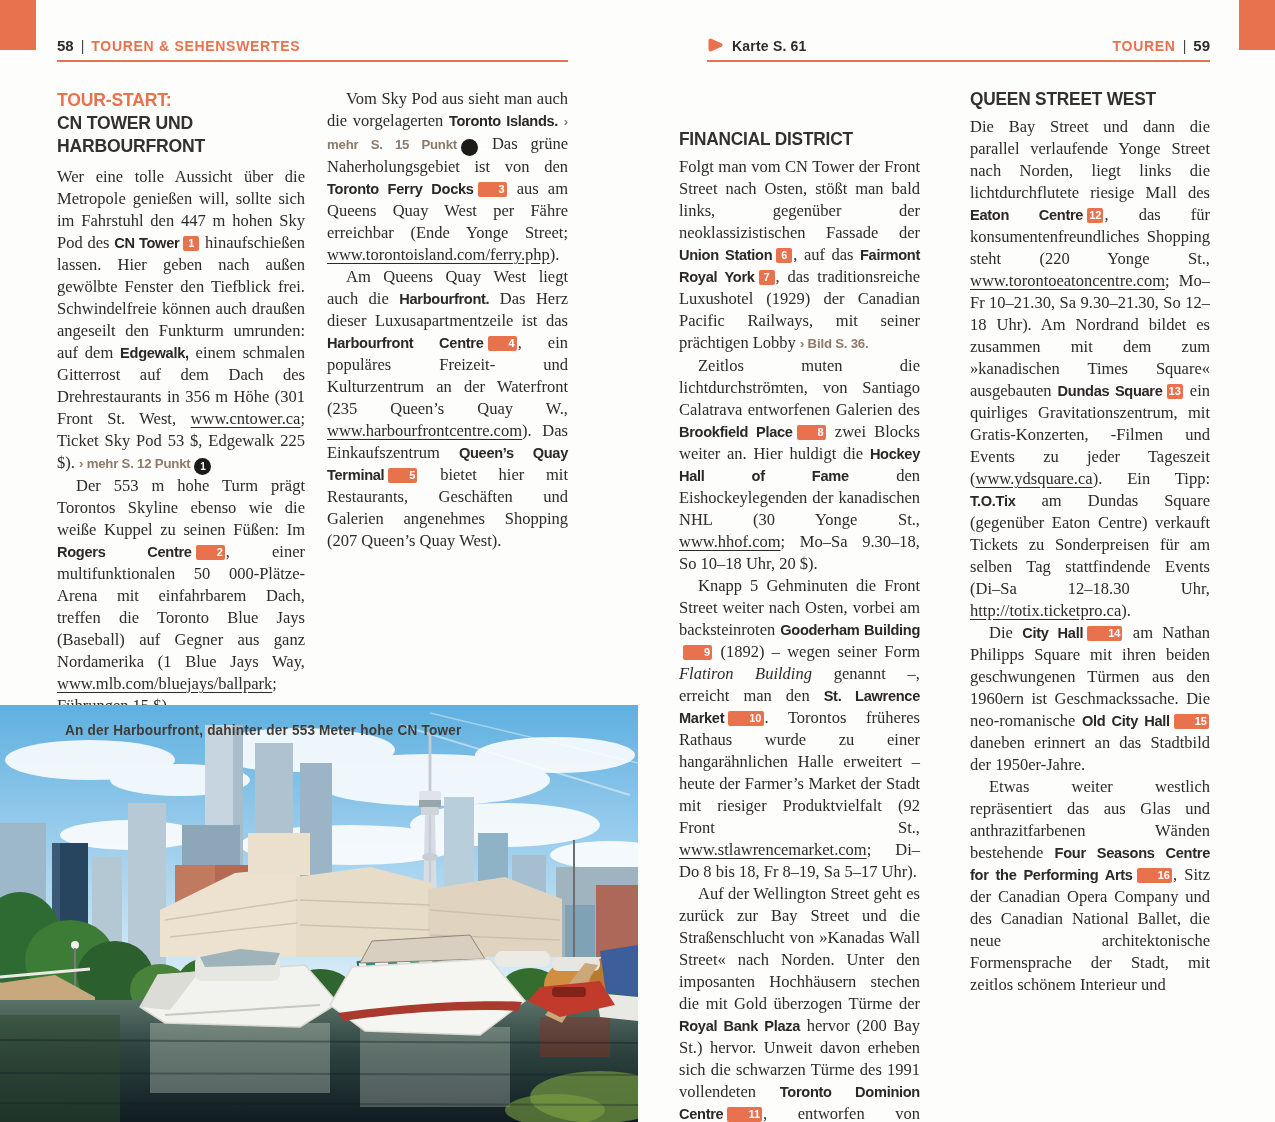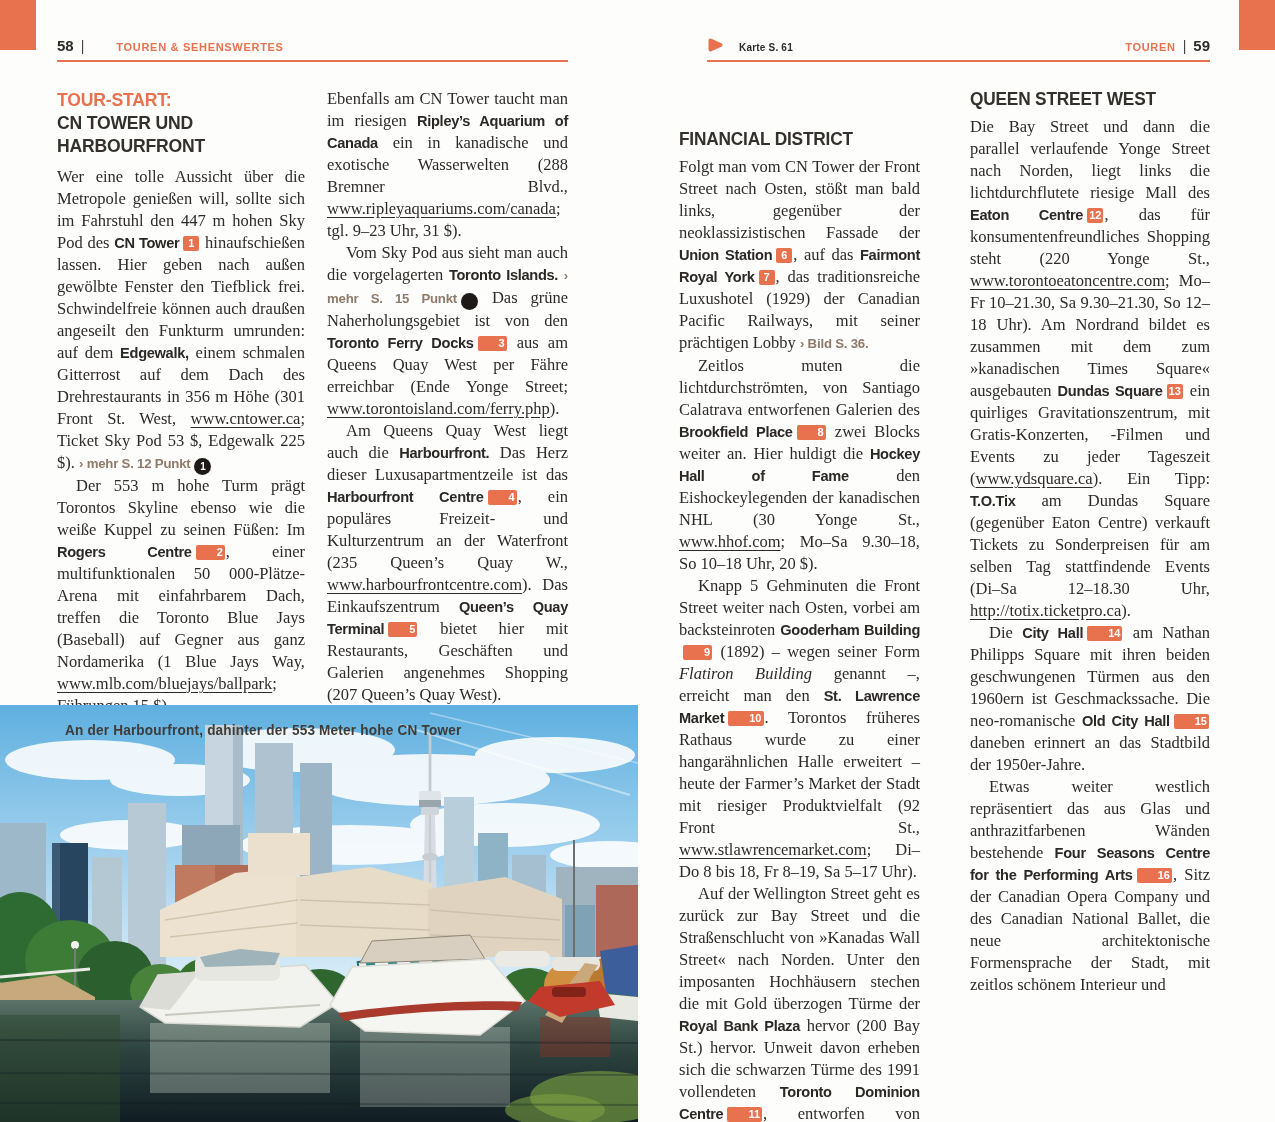--- a/index.html
+++ b/index.html
@@ -12,22 +12,22 @@
   .corner-tab{position:absolute;top:0;width:36px;height:50px;background:var(--accent);}
   .corner-tab.left{left:0;} .corner-tab.right{right:0;}
 
   .pg-header{position:absolute;top:37px;height:22px;display:flex;align-items:baseline;font-family:"Liberation Sans",sans-serif;}
   .pg-header.hl{left:57px;width:511px;}
   .pg-header.hr{left:707px;width:503px;justify-content:space-between;}
   .hrule{position:absolute;top:60px;height:2px;background:var(--accent);}
   .hrule.rl{left:57px;width:511px;} .hrule.rr{left:707px;width:503px;}
   .pnum{font-weight:700;font-size:15px;color:#2f2b29;}
   .hsep{font-weight:400;font-size:14px;color:#4a4542;padding:0 7px;}
-  .htitle{font-weight:700;font-size:11px;color:var(--accent);letter-spacing:.7px;margin-left:25px;}
-  .maplabel{font-weight:700;font-size:10px;color:#2f2b29;letter-spacing:.2px;margin-left:15px;}
+  .htitle{font-weight:700;font-size:14px;color:var(--accent);letter-spacing:.7px;}
+  .maplabel{font-weight:700;font-size:14px;color:#2f2b29;letter-spacing:.2px;margin-left:8px;}
   .hgroup{display:flex;align-items:baseline;}
   .map-arrow{position:relative;top:1px;}
 
   .col{position:absolute;top:88px;}
   #p58c1{left:57px;width:248px;}
   #p58c2{left:327px;width:241px;}
   #p59c1{left:679px;width:241px;margin-top:40px;}
   #p59c2{left:970px;width:240px;}
 
   .kicker{font-family:"Liberation Sans",sans-serif;font-weight:700;font-size:18.5px;line-height:23px;
@@ -87,21 +87,20 @@
 
   <div class="col" id="p58c1">
     <div class="kicker">TOUR-START:</div>
     <div class="sec-title">CN TOWER UND HARBOURFRONT</div>
     <div>
         <p class="para">Wer eine tolle Aussicht über die Metropole genießen will, sollte sich im Fahrstuhl den 447 m hohen Sky Pod des <span class="term">CN Tower</span><span class="marker">1</span> hinaufschießen lassen. Hier geben nach außen gewölbte Fenster den Tiefblick frei. Schwindelfreie können auch draußen angeseilt den Funkturm umrunden: auf dem <span class="term">Edgewalk,</span> einem schmalen Gitterrost auf dem Dach des Drehrestaurants in 356 m Höhe (301 Front St. West, <span class="ulink">www.cntower.ca</span>; Ticket Sky Pod 53 $, Edgewalk 225 $). <span class="xref">› mehr S. 12 Punkt</span><span class="cmarker">1</span></p>
         <p class="para ind">Der 553 m hohe Turm prägt Torontos Skyline ebenso wie die weiße Kuppel zu seinen Füßen: Im <span class="term">Rogers Centre</span><span class="marker">2</span>, einer multifunktionalen 50 000-Plätze-Arena mit einfahrbarem Dach, treffen die Toronto Blue Jays (Baseball) auf Gegner aus ganz Nordamerika (1 Blue Jays Way, <span class="ulink">www.mlb.com/bluejays/ballpark</span>; Führungen 15 $).</p>
       </div>
   </div>
   <div class="col" id="p58c2">
-      <p class="para">Ebenfalls am CN Tower taucht man im riesigen <span class="term">Ripley’s Aquarium of Canada</span> ein in kanadische und exotische Wasserwelten (288 Bremner Blvd., <span class="ulink">www.ripleyaquariums.com/canada</span>; tgl. 9–23 Uhr, 31 $).</p>
       <p class="para ind">Vom Sky Pod aus sieht man auch die vorgelagerten <span class="term">Toronto Islands.</span> <span class="xref">› mehr S. 15 Punkt</span><span class="cmarker">23</span> Das grüne Naherholungsgebiet ist von den <span class="term">Toronto Ferry Docks</span><span class="marker">3</span> aus am Queens Quay West per Fähre erreichbar (Ende Yonge Street; <span class="ulink">www.torontoisland.com/ferry.php</span>).</p>
       <p class="para ind">Am Queens Quay West liegt auch die <span class="term">Harbourfront.</span> Das Herz dieser Luxusapartmentzeile ist das <span class="term">Harbourfront Centre</span><span class="marker">4</span>, ein populäres Freizeit- und Kulturzentrum an der Waterfront (235 Queen’s Quay W., <span class="ulink">www.harbourfrontcentre.com</span>). Das Einkaufszentrum <span class="term">Queen’s Quay Terminal</span><span class="marker">5</span> bietet hier mit Restaurants, Geschäften und Galerien angenehmes Shopping (207 Queen’s Quay West).</p>
     </div>
 
   <div class="col" id="p59c1">
       <div class="col-heading">FINANCIAL DISTRICT</div>
       <p class="para">Folgt man vom CN Tower der Front Street nach Osten, stößt man bald links, gegenüber der neoklassizistischen Fassade der <span class="term">Union Station</span><span class="marker">6</span>, auf das <span class="term">Fairmont Royal York</span><span class="marker">7</span>, das traditionsreiche Luxushotel (1929) der Canadian Pacific Railways, mit seiner prächtigen Lobby <span class="xref">› Bild S. 36.</span></p>
       <p class="para ind">Zeitlos muten die lichtdurchströmten, von Santiago Calatrava entworfenen Galerien des <span class="term">Brookfield Place</span><span class="marker">8</span> zwei Blocks weiter an. Hier huldigt die <span class="term">Hockey Hall of Fame</span> den Eishockeylegenden der kanadischen NHL (30 Yonge St., <span class="ulink">www.hhof.com</span>; Mo–Sa 9.30–18, So 10–18 Uhr, 20 $).</p>
       <p class="para ind">Knapp 5 Gehminuten die Front Street weiter nach Osten, vorbei am backsteinroten <span class="term">Gooderham Building</span><span class="marker">9</span> (1892) – wegen seiner Form <span class="ital">Flatiron Building</span> genannt –, erreicht man den <span class="term">St. Lawrence Market</span><span class="marker">10</span>. Torontos früheres Rathaus wurde zu einer hangarähnlichen Halle erweitert – heute der Farmer’s Market der Stadt mit riesiger Produktvielfalt (92 Front St., <span class="ulink">www.stlawrencemarket.com</span>; Di–Do 8 bis 18, Fr 8–19, Sa 5–17 Uhr).</p>
       <p class="para ind">Auf der Wellington Street geht es zurück zur Bay Street und die Straßenschlucht von »Kanadas Wall Street« nach Norden. Unter den imposanten Hochhäusern stechen die mit Gold überzogen Türme der <span class="term">Royal Bank Plaza</span> hervor (200 Bay St.) hervor. Unweit davon erheben sich die schwarzen Türme des 1991 vollendeten <span class="term">Toronto Dominion Centre</span><span class="marker">11</span>, entworfen von Ludwig</p>

